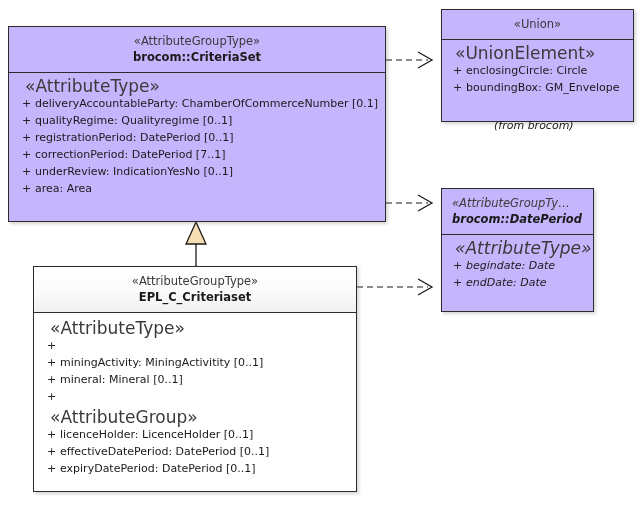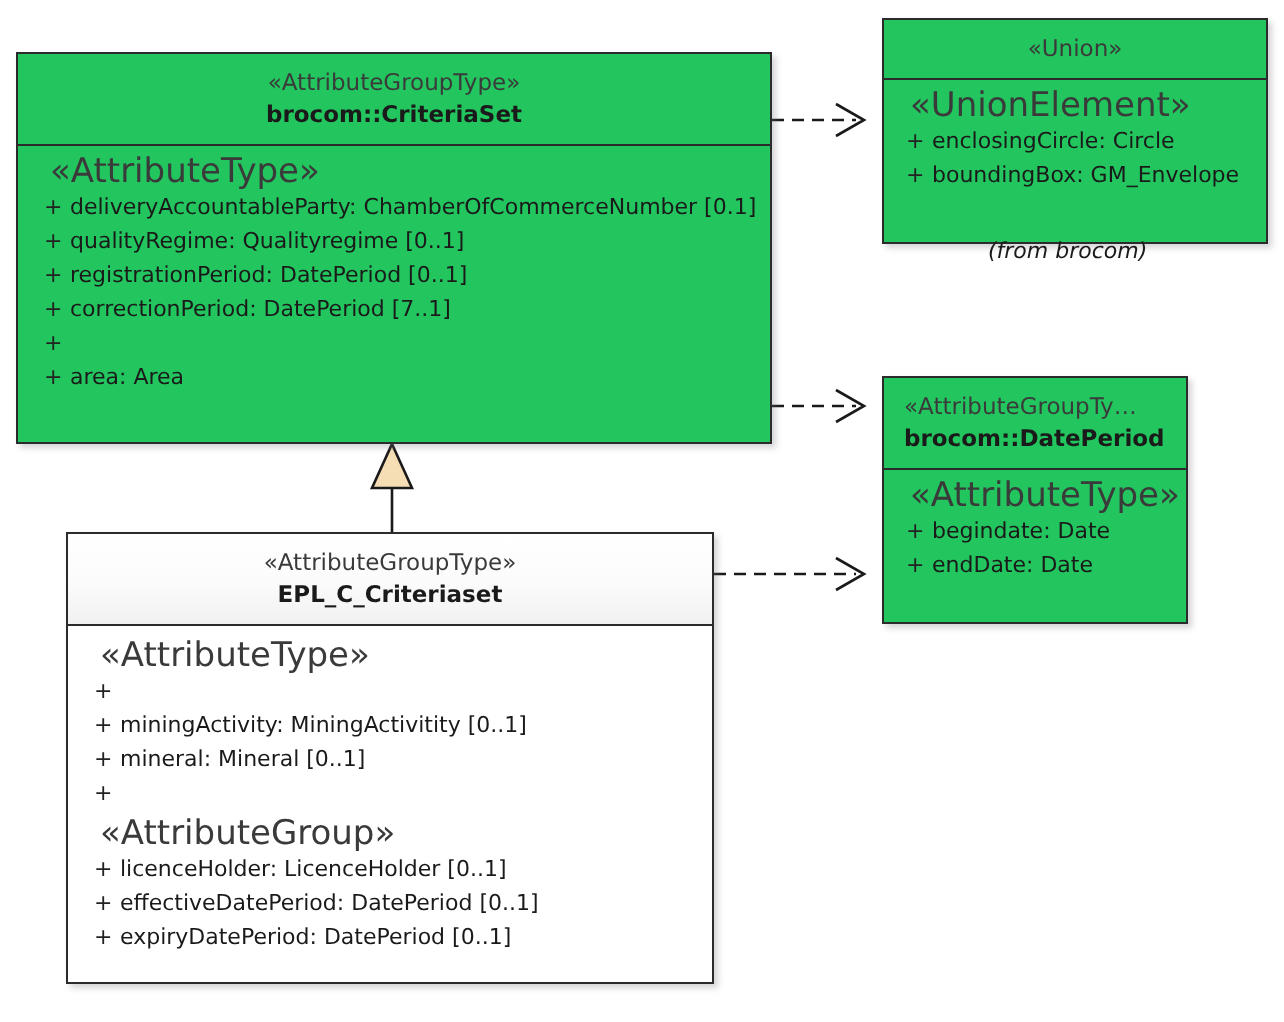--- a/index.html
+++ b/index.html
@@ -20,21 +20,21 @@
     position: absolute;
     inset: 0;
     background: #ffffff;
   }
 
   
   .uml-class {
     position: absolute;
     box-sizing: border-box;
     border: 1px solid #2b2b2b;
-    background: #22c55e;
+    background: #c4b5fd;
     box-shadow: 2px 2px 3px rgba(120,120,120,0.30);
   }
   .uml-class.white-header .hdr {
     background: linear-gradient(to bottom, #ffffff 0%, #fbfbfb 55%, #f1f1f1 100%);
   }
   .uml-class.white-header {
     background: #ffffff;
   }
 
   .hdr {
@@ -164,20 +164,21 @@
       <div class="attr-row">
         <span class="attr-vis">+</span>
         <span class="attr-text">registrationPeriod: DatePeriod [0..1]</span>
       </div>
       <div class="attr-row">
         <span class="attr-vis">+</span>
         <span class="attr-text">correctionPeriod: DatePeriod [7..1]</span>
       </div>
       <div class="attr-row">
         <span class="attr-vis">+</span>
+        <span class="attr-text">underReview: IndicationYesNo [0..1]</span>
       </div>
       <div class="attr-row">
         <span class="attr-vis">+</span>
         <span class="attr-text">area: Area</span>
       </div>
     </div>
   </div>
 
   <div class="uml-class" style="left:441px; top:9px; width:193px; height:113px;">
     <div class="hdr">
@@ -191,21 +192,21 @@
       </div>
       <div class="attr-row">
         <span class="attr-vis">+</span>
         <span class="attr-text">boundingBox: GM_Envelope</span>
       </div>
     </div>
   </div>
 
   <div class="note-label" style="left:494px; top:119px;">(from brocom)</div>
 
-  <div class="uml-class" style="left:441px; top:188px; width:153px; height:124px;">
+  <div class="uml-class" style="left:441px; top:188px; width:153px; height:124px;font-style:italic;">
     <div class="hdr left">
       <div class="stereotype">«AttributeGroupTy…</div>
       <div class="classname">brocom::DatePeriod</div>
     </div>
     <div class="compartment small">
       <div class="group-label">«AttributeType»</div>
       <div class="attr-row">
         <span class="attr-vis">+</span>
         <span class="attr-text">begindate: Date</span>
       </div>

